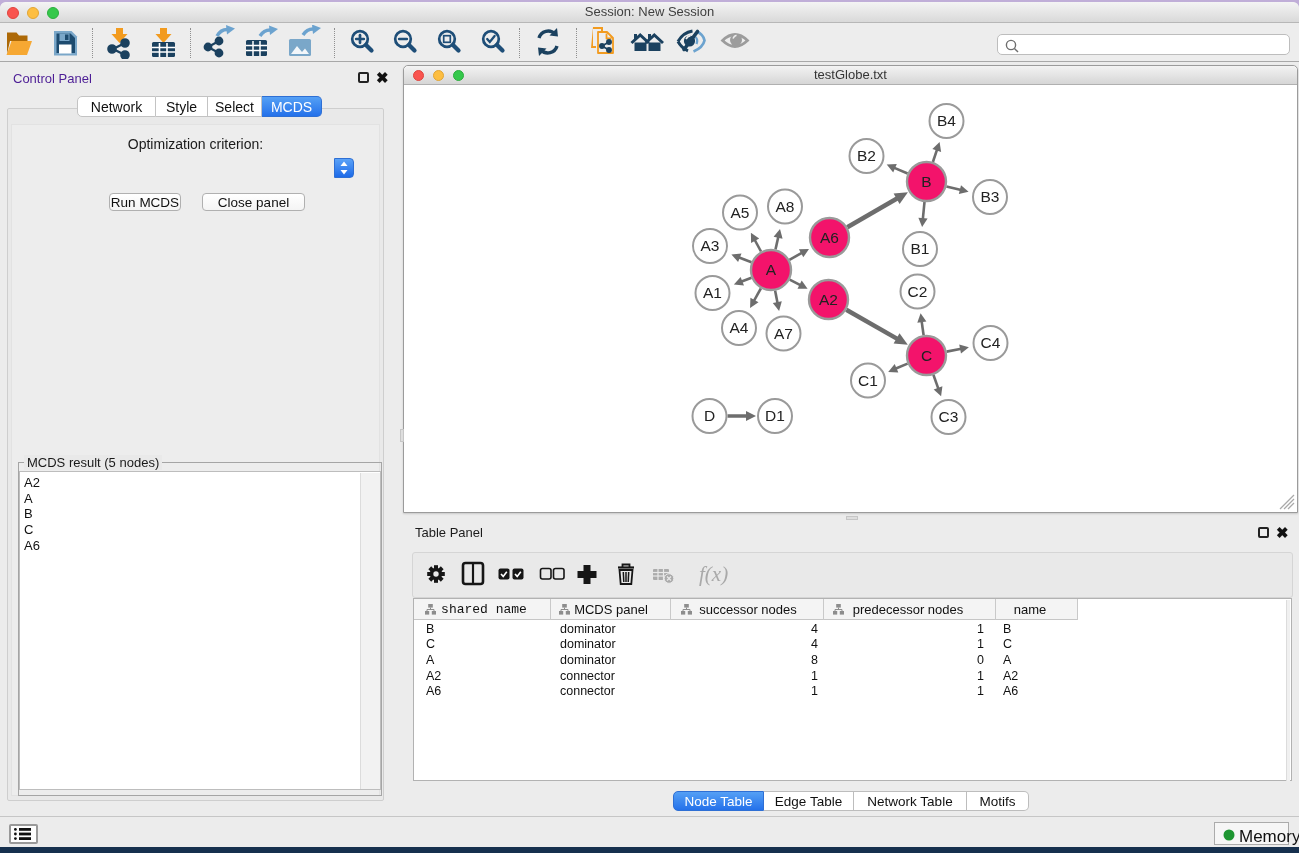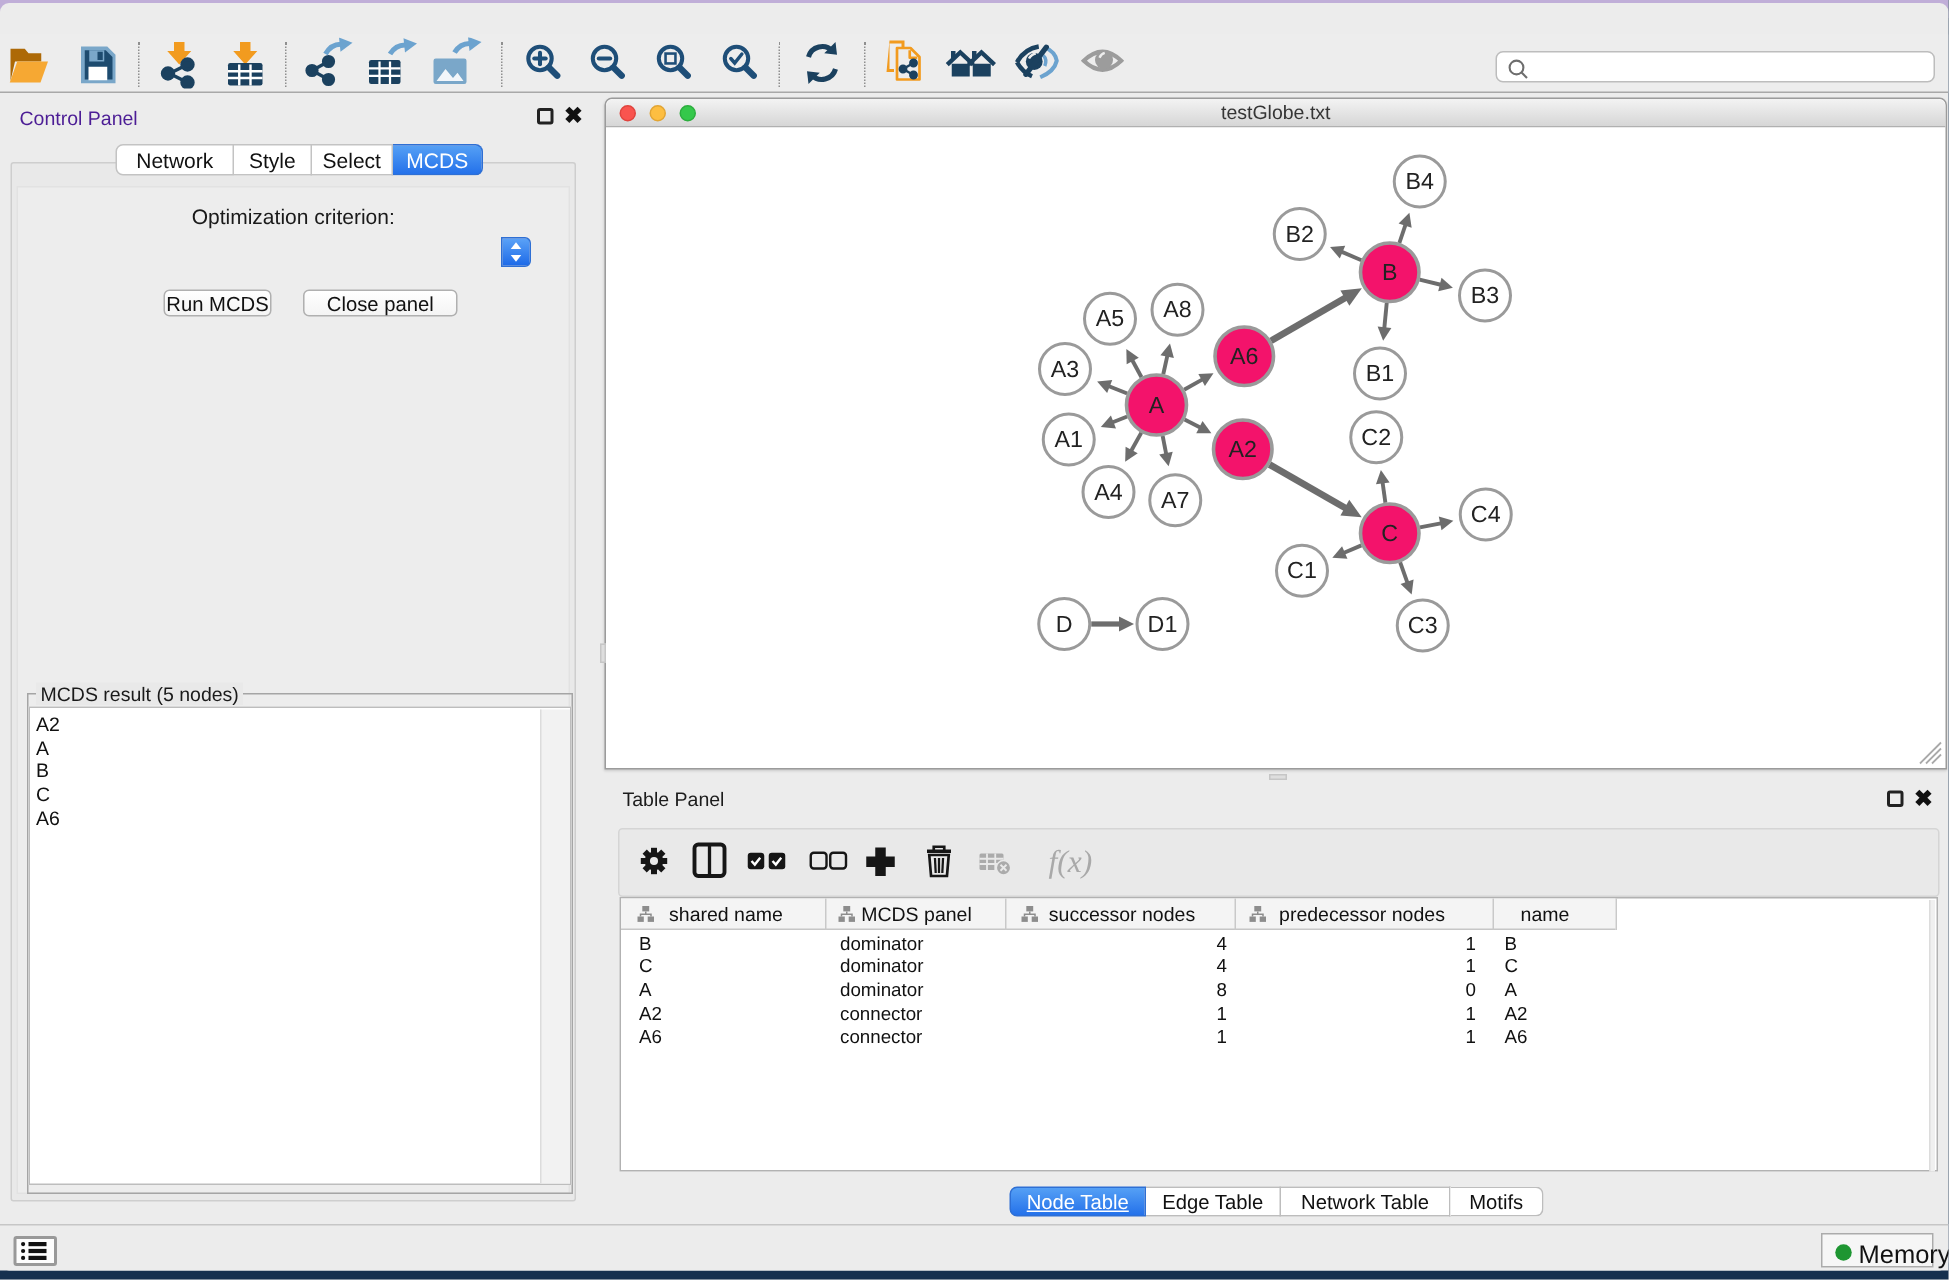--- a/index.html
+++ b/index.html
@@ -52,20 +52,26 @@
 
 #statusbar { left:0; top:816px; width:1299px; height:31px; background:#ececec; border-top:1px solid #c6c6c6; }
 #listbtn { left:9px; top:824px; width:29px; height:20px; background:#fdfdfd; border:2px solid #999; border-radius:2px; }
 #membtn { left:1214px; top:822px; width:75px; height:23px; background:#f6f6f6; border:1px solid #ababab; font-size:17px; color:#111; }
 </style>
 </head>
 <body>
 <div class="abs" id="purple"></div>
 <div class="abs" id="app">
 
+<div class="abs" id="titlebar">
+  <div class="t">Session: New Session</div>
+  <div class="abs light" style="left:7px; background:#f9544f; border:0.5px solid #e0443e;"></div>
+  <div class="abs light" style="left:27px; background:#fdbe41; border:0.5px solid #e2a534;"></div>
+  <div class="abs light" style="left:47px; background:#35c84b; border:0.5px solid #2cae3e;"></div>
+</div>
 
 <div class="abs" id="toolbar">
 <div class="abs sep" style="left:92px"></div>
 <div class="abs sep" style="left:190px"></div>
 <div class="abs sep" style="left:334px"></div>
 <div class="abs sep" style="left:519px"></div>
 <div class="abs sep" style="left:576px"></div>
 <svg class="abs" style="left:0;top:2px" width="1299" height="34" viewBox="0 0 1299 34">
 <g>
  <path d="M7 29 V7.5 h9.5 l2.5 3 h8.5 v5.5 H10 z" fill="#ad6907"></path>
@@ -397,21 +403,21 @@
             <path d="M5.5 3.6 v2 M2 7 v-1.5 h7 V7" stroke="#8d8d8d" fill="none"></path>
           </g>
    <g transform="translate(419,5)">
             <rect x="3.2" y="0" width="4.6" height="3.6"></rect>
             <rect x="0" y="7" width="4.2" height="3.6"></rect>
             <rect x="6.8" y="7" width="4.2" height="3.6"></rect>
             <path d="M5.5 3.6 v2 M2 7 v-1.5 h7 V7" stroke="#8d8d8d" fill="none"></path>
           </g>
   </g>
  </svg>
- <div class="hlabel" style="left:20px; width:100px; text-align:center;">shared name</div>
+ <div class="hlabel" style="left:20px; width:100px; text-align:center;font-family:Liberation Mono, monospace;">shared name</div>
  <div class="hlabel" style="left:147px; width:100px; text-align:center;">MCDS panel</div>
  <div class="hlabel" style="left:274px; width:120px; text-align:center;">successor nodes</div>
  <div class="hlabel" style="left:424px; width:140px; text-align:center;">predecessor nodes</div>
  <div class="hlabel" style="left:586px; width:60px; text-align:center;">name</div>
  <div class="cell" style="left:12px; top:22.5px;">B</div>
  <div class="cell" style="left:12px; top:38.2px;">C</div>
  <div class="cell" style="left:12px; top:53.9px;">A</div>
  <div class="cell" style="left:12px; top:69.6px;">A2</div>
  <div class="cell" style="left:12px; top:85.3px;">A6</div>
  <div class="cell" style="left:146px; top:22.5px;">dominator</div>
@@ -429,21 +435,21 @@
  <div class="cell" style="left:470px; top:53.9px; width:100px; text-align:right;">0</div>
  <div class="cell" style="left:470px; top:69.6px; width:100px; text-align:right;">1</div>
  <div class="cell" style="left:470px; top:85.3px; width:100px; text-align:right;">1</div>
  <div class="cell" style="left:589px; top:22.5px;">B</div>
  <div class="cell" style="left:589px; top:38.2px;">C</div>
  <div class="cell" style="left:589px; top:53.9px;">A</div>
  <div class="cell" style="left:589px; top:69.6px;">A2</div>
  <div class="cell" style="left:589px; top:85.3px;">A6</div>
 </div>
 
-<div class="abs btab btabsel" style="left:673px; width:91px; border-radius:5px 0 0 5px;text-decoration:underline;">Node Table</div>
+<div class="abs btab btabsel" style="left:673px; width:91px; border-radius:5px 0 0 5px;">Node Table</div>
 <div class="abs btab" style="left:764px; width:90px; border-left:0;">Edge Table</div>
 <div class="abs btab" style="left:854px; width:113px; border-left:0;">Network Table</div>
 <div class="abs btab" style="left:967px; width:62px; border-left:0; border-radius:0 5px 5px 0;">Motifs</div>
 </div>
 
 <div class="abs" id="statusbar"></div>
 <div class="abs" id="listbtn">
  <svg width="25" height="16" viewBox="0 0 25 16" style="position:absolute;left:0;top:0">
   <g fill="#111">
    <rect x="3" y="2" width="2.8" height="2.8" rx="1.4"></rect>

